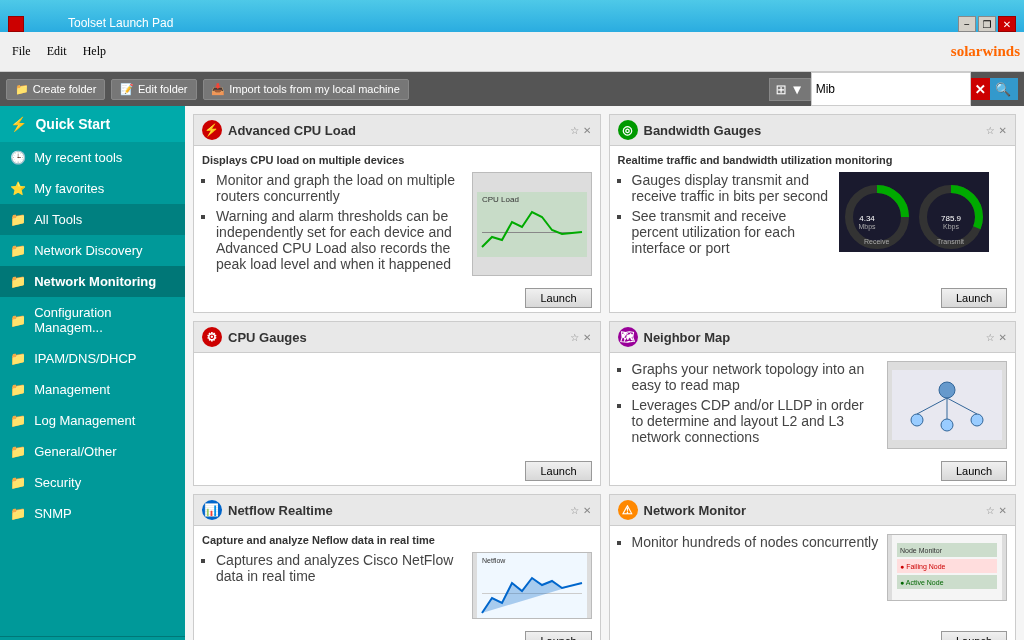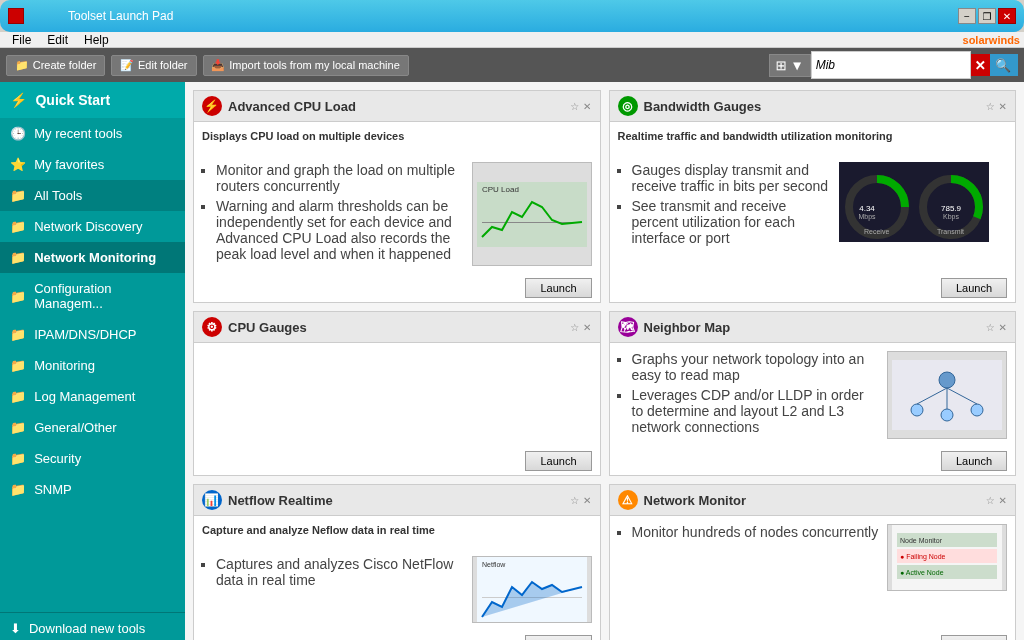--- a/index.html
+++ b/index.html
@@ -3,58 +3,58 @@
   <meta charset="utf-8">
   <style>
     * { box-sizing: border-box; margin: 0; padding: 0; }
     body { font-family: 'Segoe UI', Tahoma, sans-serif; font-size: 12px; background: #d4d0c8; overflow: hidden; }
 
     
     #titlebar {
       height: 22px;
       background: linear-gradient(to bottom, #4ec9e8, #2aace0);
       display: flex;
-      align-items: center;
+      align-items: flex-start;
       justify-content: space-between;
       padding: 16px 8px;
-      border-radius: 10px;
     }
 
     
     #menubar {
-      height: 16px;
+      height: 40px;
       background: #f0f0f0;
       display: flex;
       align-items: center;
       padding: 0 4px;
       border-bottom: 1px solid #ccc;
+      font-family: Liberation Serif, serif;
     }
     .menu-item { padding: 2px 8px; cursor: pointer; font-size: 12px; }
-    .solarwinds-logo { margin-left: auto; font-size: 11px; color: #ff6600; font-weight: bold; }
+    .solarwinds-logo { margin-left: auto; font-size: 15px; color: #ff6600; font-weight: bold; }
 
     
     #toolbar {
       height: 34px;
       background: #555;
       display: flex;
       align-items: center;
       padding: 0 6px;
       gap: 6px;
     }
     .toolbar-btn {
       display: flex; align-items: center; gap: 4px;
       background: #777; border: 1px solid #888; color: white;
       padding: 3px 8px; cursor: pointer; font-size: 11px; border-radius: 2px;
     }
     .search-area { margin-left: auto; display: flex; align-items: center; }
     .grid-btn { background: #777; border: 1px solid #888; color: white; padding: 3px 6px; cursor: pointer; }
     .search-box-wrap { display: flex; align-items: center; }
     .search-input {
-      width: 160px; height: 28px; border: 1px solid #ccc;
-      padding: 0 4px; font-size: 12px; font-style: italic;
+      width: 160px; height: 34px; border: 1px solid #ccc;
+      padding: 0 4px; font-size: 12px;
     }
     .search-clear { background: #c00; color: white; border: none; padding: 0 4px; height: 22px; cursor: pointer; font-weight: bold; }
     .search-go { background: #3399cc; color: white; border: none; padding: 0 6px; height: 22px; cursor: pointer; font-size: 13px; }
 
     
     #main { display: flex; height: calc(640px - 22px - 22px - 34px); }
 
     
     #sidebar {
       width: 185px;
@@ -107,21 +107,21 @@
       display: flex;
       align-items: center;
       justify-content: space-between;
     }
     .tool-card-title {
       display: flex; align-items: center; gap: 6px;
       font-size: 13px; font-weight: bold; color: #333;
     }
     .tool-card-icons { display: flex; gap: 4px; }
     .tool-icon-small { font-size: 10px; color: #888; cursor: pointer; }
-    .tool-card-body { padding: 8px; flex: 1; display: flex; flex-direction: column; gap: 20px; }
+    .tool-card-body { padding: 8px; flex: 1; display: flex; flex-direction: column; gap: 6px; }
     .tool-card-subtitle { font-weight: bold; font-size: 11px; color: #333; }
     .tool-card-content { display: flex; gap: 8px; }
     .tool-card-text { flex: 1; font-size: 14px; color: #444; }
     .tool-card-text ul { list-style: square; padding-left: 14px; }
     .tool-card-text li { margin-bottom: 4px; }
     .tool-card-img {
       width: 120px; flex-shrink: 0;
       background: #ddd; border: 1px solid #bbb;
       display: flex; align-items: center; justify-content: center;
       font-size: 10px; color: #888; overflow: hidden;
@@ -224,21 +224,21 @@
     <div class="sidebar-item">
       <span>📁</span>
       <span>Configuration Managem...</span>
     </div>
     <div class="sidebar-item">
       <span>📁</span>
       <span>IPAM/DNS/DHCP</span>
     </div>
     <div class="sidebar-item">
       <span>📁</span>
-      <span>Monitoring</span>
+      <span>Management</span>
     </div>
     <div class="sidebar-item">
       <span>📁</span>
       <span>Log Management</span>
     </div>
     <div class="sidebar-item">
       <span>📁</span>
       <span>General/Other</span>
     </div>
     <div class="sidebar-item">

